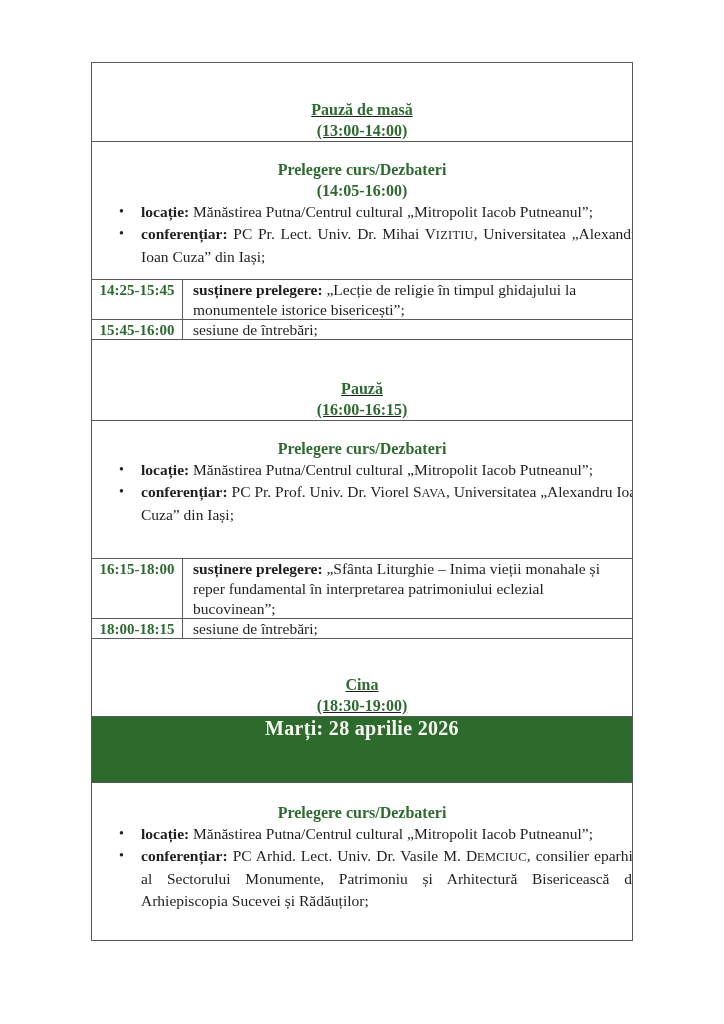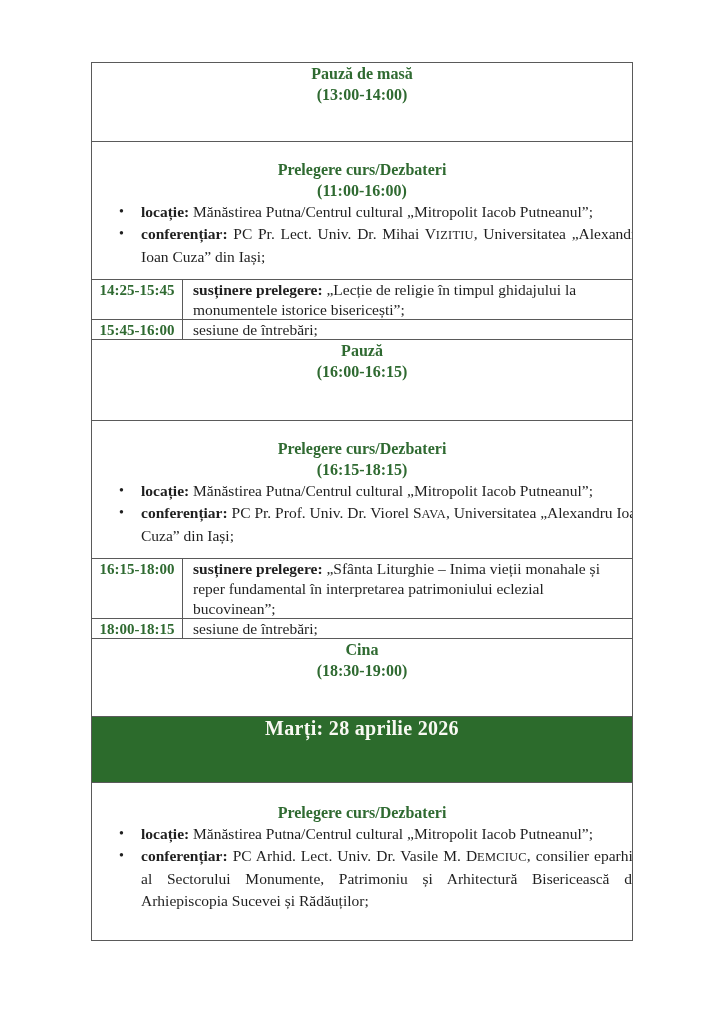--- a/index.html
+++ b/index.html
@@ -32,23 +32,24 @@
   .h138 { height: 138px; }
   .h40  { height: 40px; }
   .h20  { height: 20px; }
   .h60  { height: 60px; }
   .h66  { height: 66px; }
   .h158 { height: 158px; }
 
   .break-row {
     display: flex;
     flex-direction: column;
-    justify-content: flex-start;
+    justify-content: flex-end;
     align-items: center;
     text-align: center;
+    text-decoration: underline;
   }
   .gtitle {
     color: var(--green, #2f6a31);
     font-weight: bold;
     font-size: 16px;
     line-height: 21px;
     white-space: nowrap;
   }
   .session-row { padding-top: 17px; }
   .session-row.pt19 { padding-top: 19px; }
@@ -105,21 +106,21 @@
 <div class="doc">
 
   <section class="row break-row h78">
     <div class="gtitle">Pauză de masă</div>
     <div class="gtitle">(13:00-14:00)</div>
   </section>
 
   <section class="row session-row h138">
     <div class="session-head">
       <div class="gtitle">Prelegere curs/Dezbateri</div>
-      <div class="gtitle">(11:00-16:00)</div>
+      <div class="gtitle">(14:05-16:00)</div>
     </div>
     <div class="bullets">
       <div class="bullet">
         <span class="dot">•</span>
         <span class="btxt"><span class="b">locație:</span><span> Mănăstirea Putna/Centrul cultural „Mitropolit Iacob Putneanul”;</span></span>
       </div>
       <div class="bullet">
         <span class="dot">•</span>
         <span class="btxt"><span class="b">conferențiar:</span><span> PC Pr. Lect. Univ. Dr. Mihai V</span><span class="sc">IZITIU</span><span>, Universitatea „Alexandru Ioan Cuza” din Iași;</span></span>
       </div>
@@ -136,21 +137,20 @@
   </div>
 
   <section class="row break-row h81">
     <div class="gtitle">Pauză</div>
     <div class="gtitle">(16:00-16:15)</div>
   </section>
 
   <section class="row session-row h138">
     <div class="session-head">
       <div class="gtitle">Prelegere curs/Dezbateri</div>
-      <div class="gtitle">(16:15-18:15)</div>
     </div>
     <div class="bullets">
       <div class="bullet">
         <span class="dot">•</span>
         <span class="btxt"><span class="b">locație:</span><span> Mănăstirea Putna/Centrul cultural „Mitropolit Iacob Putneanul”;</span></span>
       </div>
       <div class="bullet">
         <span class="dot">•</span>
         <span class="btxt"><span class="b">conferențiar:</span><span> PC Pr. Prof. Univ. Dr. Viorel S</span><span class="sc">AVA</span><span>, Universitatea „Alexandru Ioan Cuza” din Iași;</span></span>
       </div>

